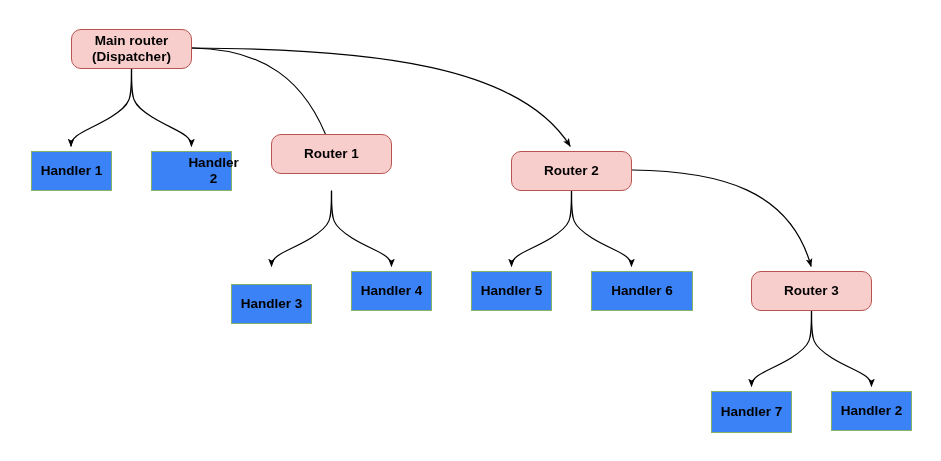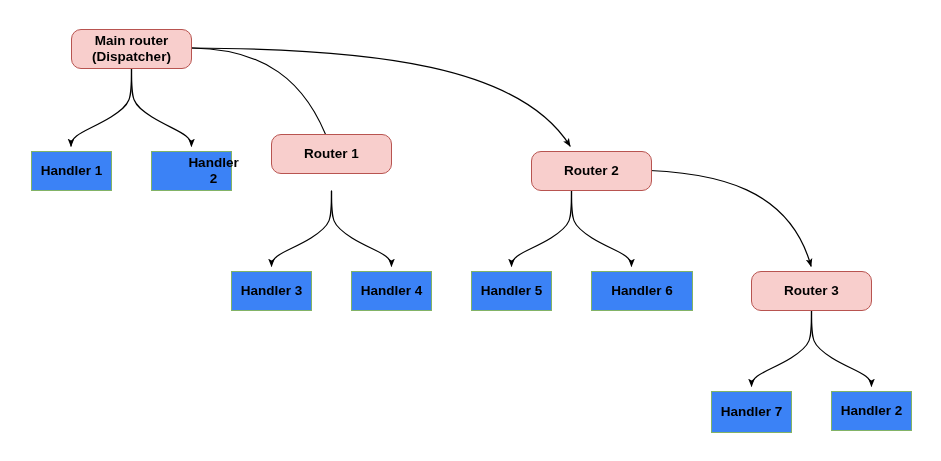--- a/index.html
+++ b/index.html
@@ -78,23 +78,23 @@
 
   <div class="node node-router" style="left: 71px; top: 29px; width: 121px; height: 40px;"><span>Main router
 (Dispatcher)</span></div>
 
   <div class="node node-handler" style="left: 31px; top: 151px; width: 81px; height: 40px;"><span>Handler 1</span></div>
 
   <div class="node node-handler" style="left: 151px; top: 151px; width: 81px; height: 40px; padding-left: 44px;"><span>Handler 2</span></div>
 
   <div class="node node-router" style="left: 271px; top: 134px; width: 121px; height: 40px;"><span>Router 1</span></div>
 
-  <div class="node node-router" style="left: 511px; top: 151px; width: 121px; height: 40px; margin-left: 20px;"><span>Router 2</span></div>
+  <div class="node node-router" style="left: 511px; top: 151px; width: 121px; height: 40px;"><span>Router 2</span></div>
 
-  <div class="node node-handler" style="left: 231px; top: 271px; width: 81px; height: 40px;"><span>Handler 3</span></div>
+  <div class="node node-handler" style="left: 231px; top: 284px; width: 81px; height: 40px;"><span>Handler 3</span></div>
 
   <div class="node node-handler" style="left: 351px; top: 271px; width: 81px; height: 40px;"><span>Handler 4</span></div>
 
   <div class="node node-handler" style="left: 471px; top: 271px; width: 81px; height: 40px; justify-content: center;"><span>Handler 5</span></div>
 
   <div class="node node-handler" style="left: 591px; top: 271px; width: 102px; height: 40px;"><span>Handler 6</span></div>
 
   <div class="node node-router" style="left: 751px; top: 271px; width: 121px; height: 40px; border-radius: 10px;"><span>Router 3</span></div>
 
   <div class="node node-handler" style="left: 711px; top: 391px; width: 81px; height: 42px;"><span>Handler 7</span></div>

